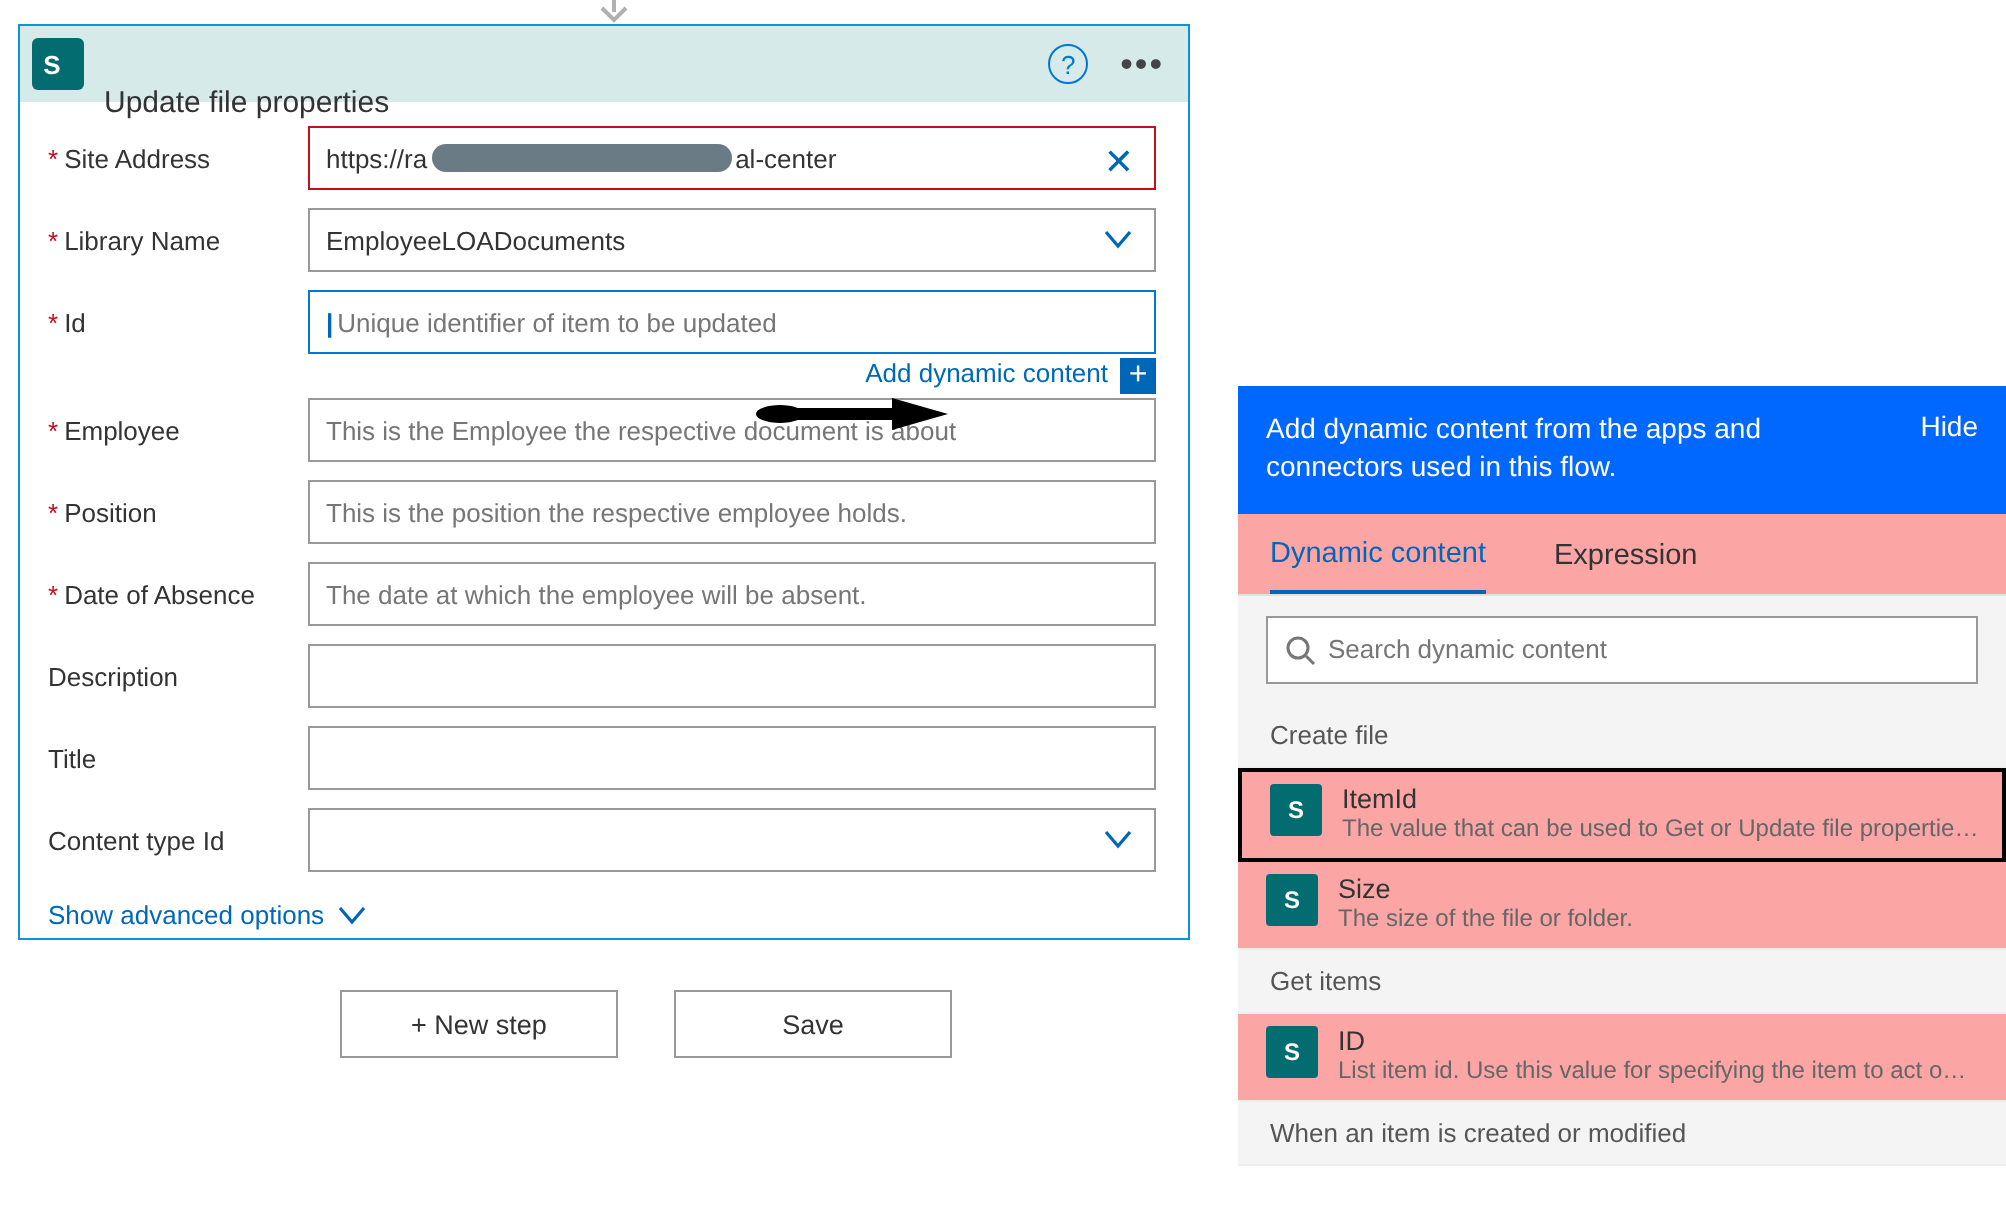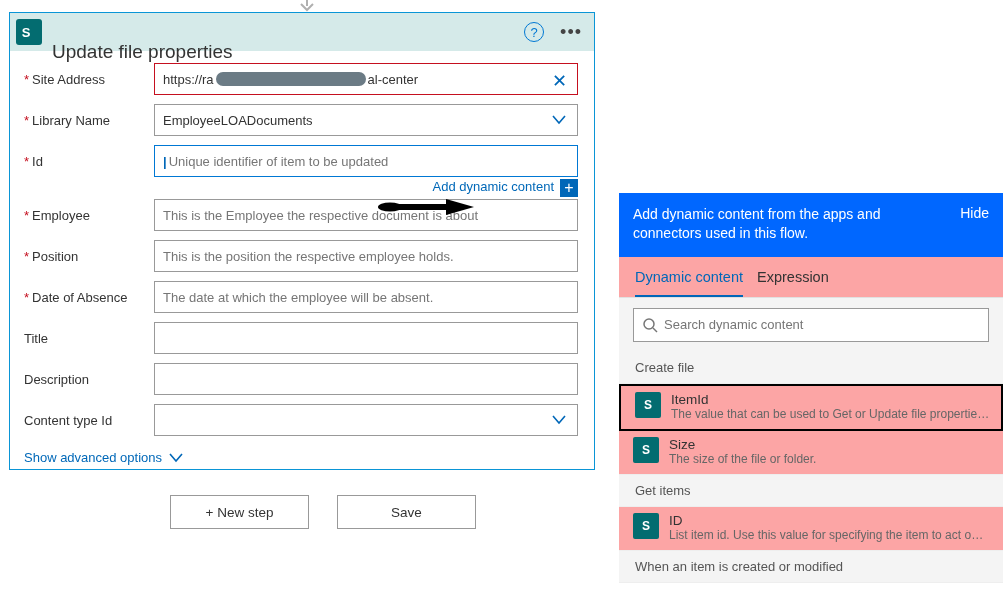--- a/index.html
+++ b/index.html
@@ -14,21 +14,21 @@
     height: 38px; background: #d5eae9; display: flex; align-items: center;
     padding: 0 8px 0 6px;
   }
   .sp-icon {
     width: 26px; height: 26px; border-radius: 3px; background: #036c70;
     display: flex; align-items: center; justify-content: center;
     color: #fff; font-weight: 700; font-size: 13px; margin-right: 10px;
     position: relative;
   }
   .sp-icon span { position: relative; left: -3px; }
-  .header-title { font-size: 19px; color: #333; flex: 1; margin-top: 39px; }
+  .header-title { font-size: 15px; color: #333; flex: 1; margin-top: 39px; }
   .help-icon {
     width: 20px; height: 20px; border: 1.5px solid #0078d4; border-radius: 50%;
     display: flex; align-items: center; justify-content: center;
     color: #0078d4; font-size: 13px; margin-right: 12px;
   }
   .ellipsis { font-size: 18px; color: #444; line-height: 10px; letter-spacing: 1px; padding: 0 4px; }
 
   .card-body { padding: 12px 16px 10px 14px; }
   .row { display: flex; align-items: center; margin-bottom: 9px; min-height: 32px; }
   .label-col { width: 130px; font-size: 13px; color: #333; display: flex; align-items: center; }
@@ -69,21 +69,21 @@
   .panel {
     position: absolute; left: 619px; top: 193px; width: 384px;
     border-top:0; background:#fca5a5;
   }
   .panel-blue {
     background:#0067ff; color:#fff; padding: 12px 14px 14px 14px;
     display:flex; align-items:flex-start; justify-content:space-between;
     font-size: 14px;
   }
   .panel-blue .msg { max-width: 300px; line-height:1.35; }
-  .tabs { display:flex; gap:14px; padding: 12px 16px 0 16px; font-size:14.5px; color:#333; border-bottom:1px solid #e1e1e1; }
+  .tabs { display:flex; gap:34px; padding: 12px 16px 0 16px; font-size:14.5px; color:#333; border-bottom:1px solid #e1e1e1;align-items:center; }
   .tab { padding-bottom:10px; }
   .tab.active { color:#0067b8; border-bottom:2px solid #0067b8; }
   .search-wrap { padding:10px 14px; background:#f4f4f4; }
   .search-box { display:flex; align-items:center; height:34px; border:1px solid #999; background:#fff; padding:0 8px; font-size:13px; color:#767676; }
   .search-box svg { margin-right:6px; }
   .grp-label { background:#f4f4f4; padding:8px 16px; font-size:13px; color:#555; border-bottom:1px solid #eee; }
   .dc-item { display:flex; align-items:flex-start; padding:6px 10px 8px 14px; gap:10px; border-bottom:1px solid #eee; }
   .dc-item.highlight { border:2px solid #000; }
   .dc-icon { width:26px; height:26px; background:#036c70; border-radius:2px; flex-shrink:0; display:flex; align-items:center; justify-content:center; color:#fff; font-weight:700; font-size:12px; }
   .dc-text .t { font-size:13.5px; color:#333; }
@@ -192,30 +192,30 @@
         </div>
       <div class="field-col">
           <div class="inp placeholder">
             <span>The date at which the employee will be absent.</span>
           </div>
         </div>
     </div>
 
     <div class="row">
       <div class="label-col">
+          <span>Description</span>
+        </div>
+      <div class="field-col">
+          <div class="inp"></div>
+        </div>
+    </div>
+
+    <div class="row">
+      <div class="label-col">
           <span>Title</span>
-        </div>
-      <div class="field-col">
-          <div class="inp"></div>
-        </div>
-    </div>
-
-    <div class="row">
-      <div class="label-col">
-          <span>Description</span>
         </div>
       <div class="field-col">
           <div class="inp"></div>
         </div>
     </div>
 
     <div class="row">
       <div class="label-col">
           <span>Content type Id</span>
         </div>

